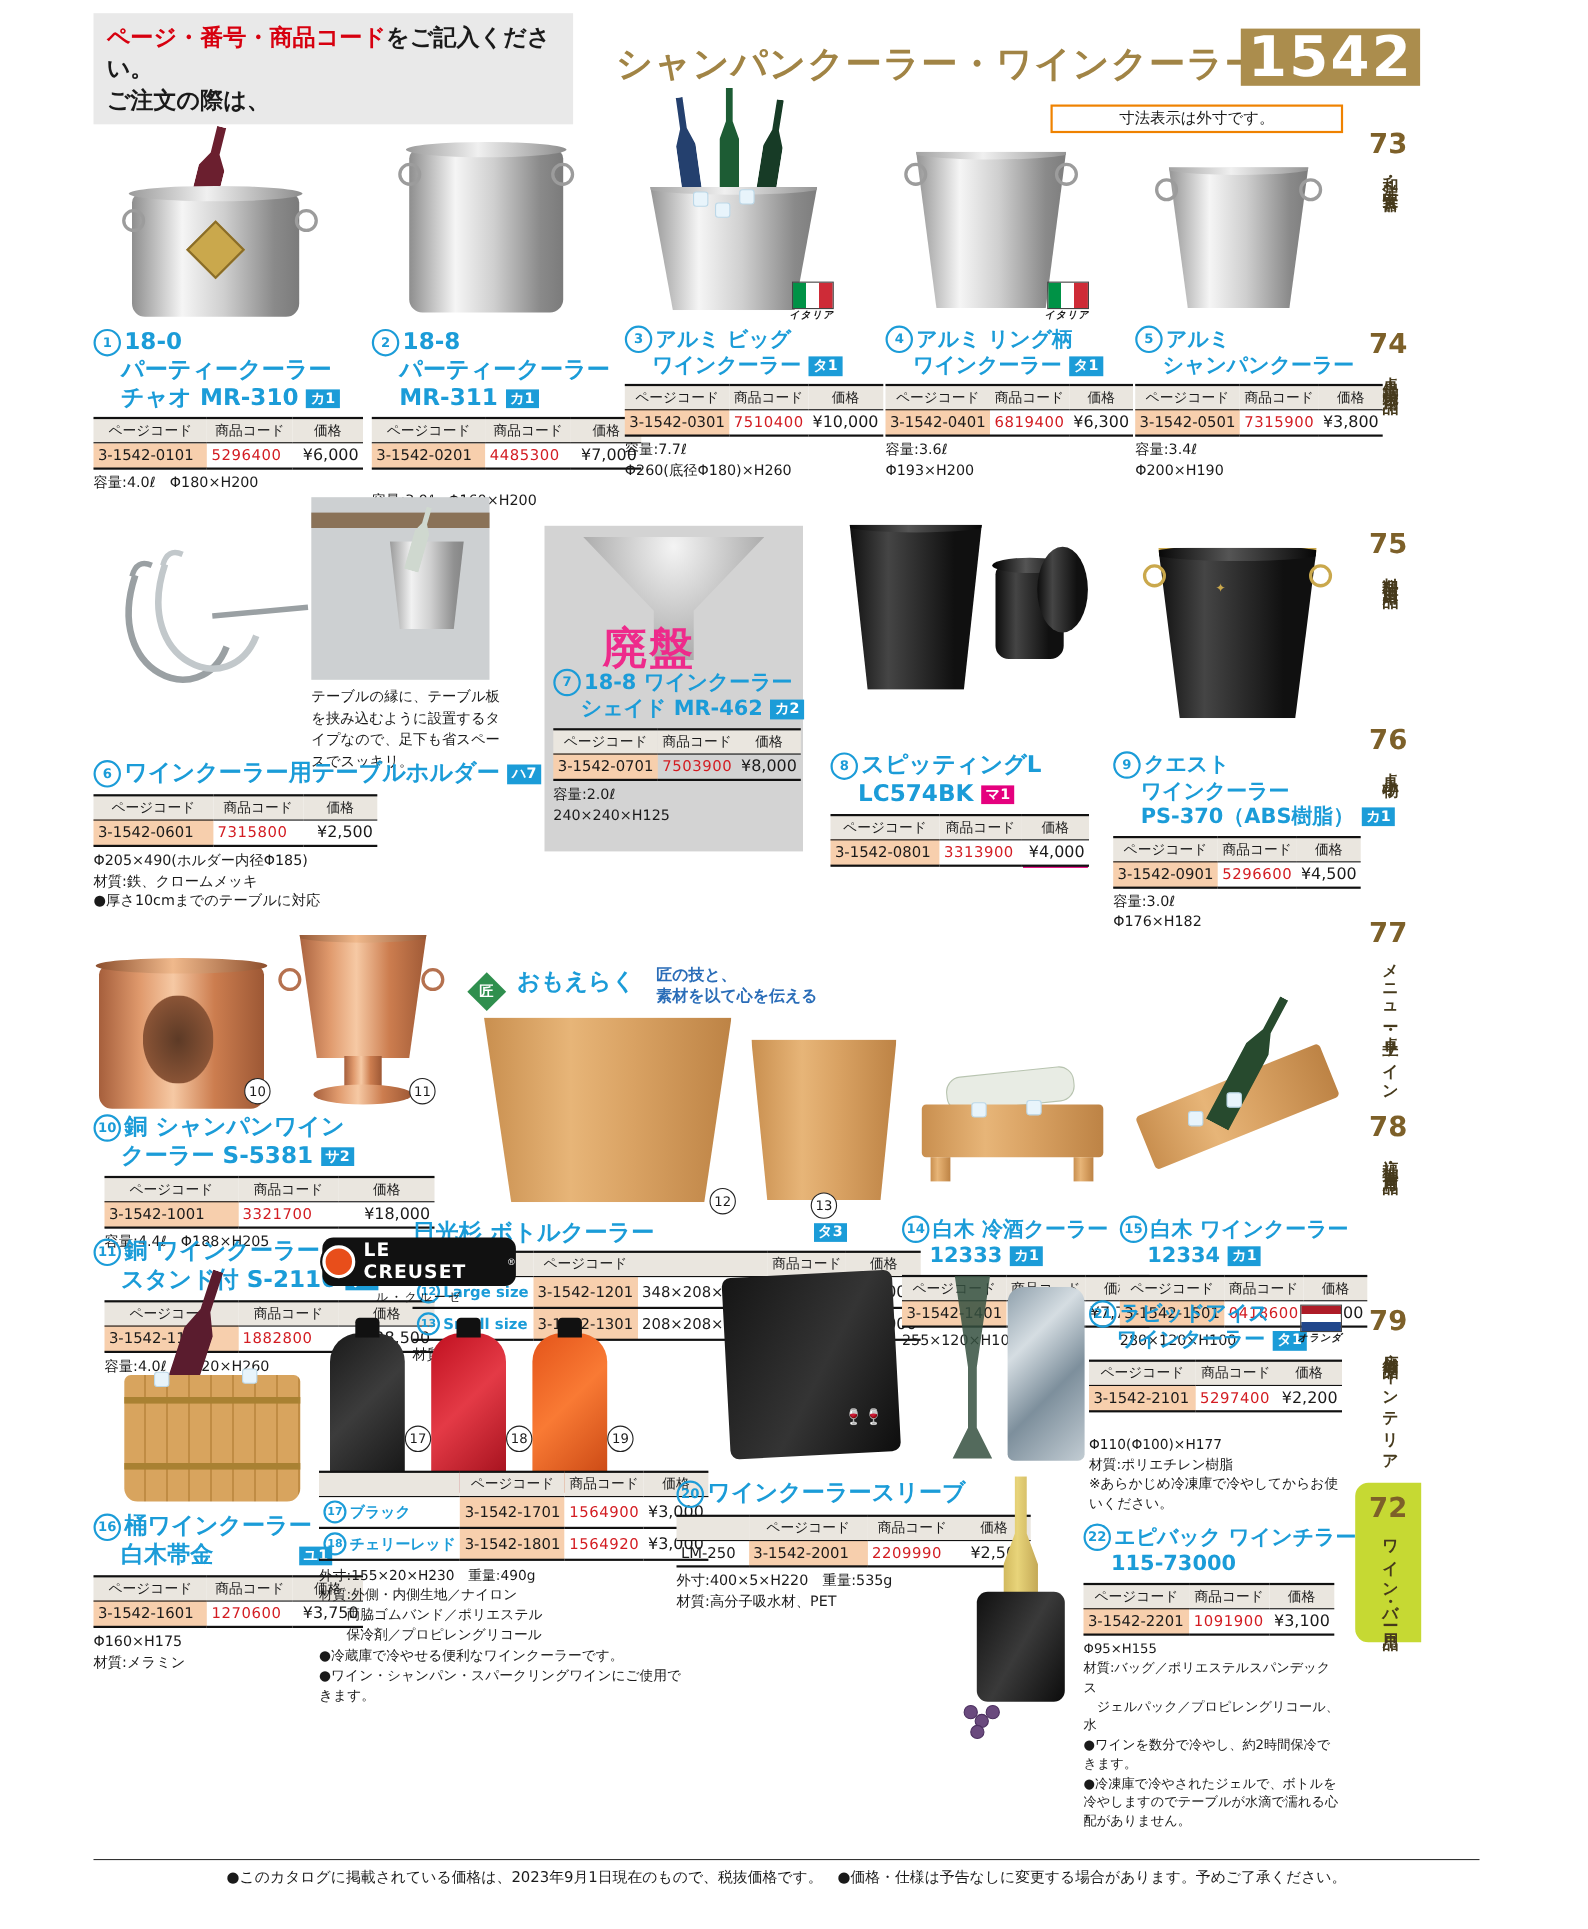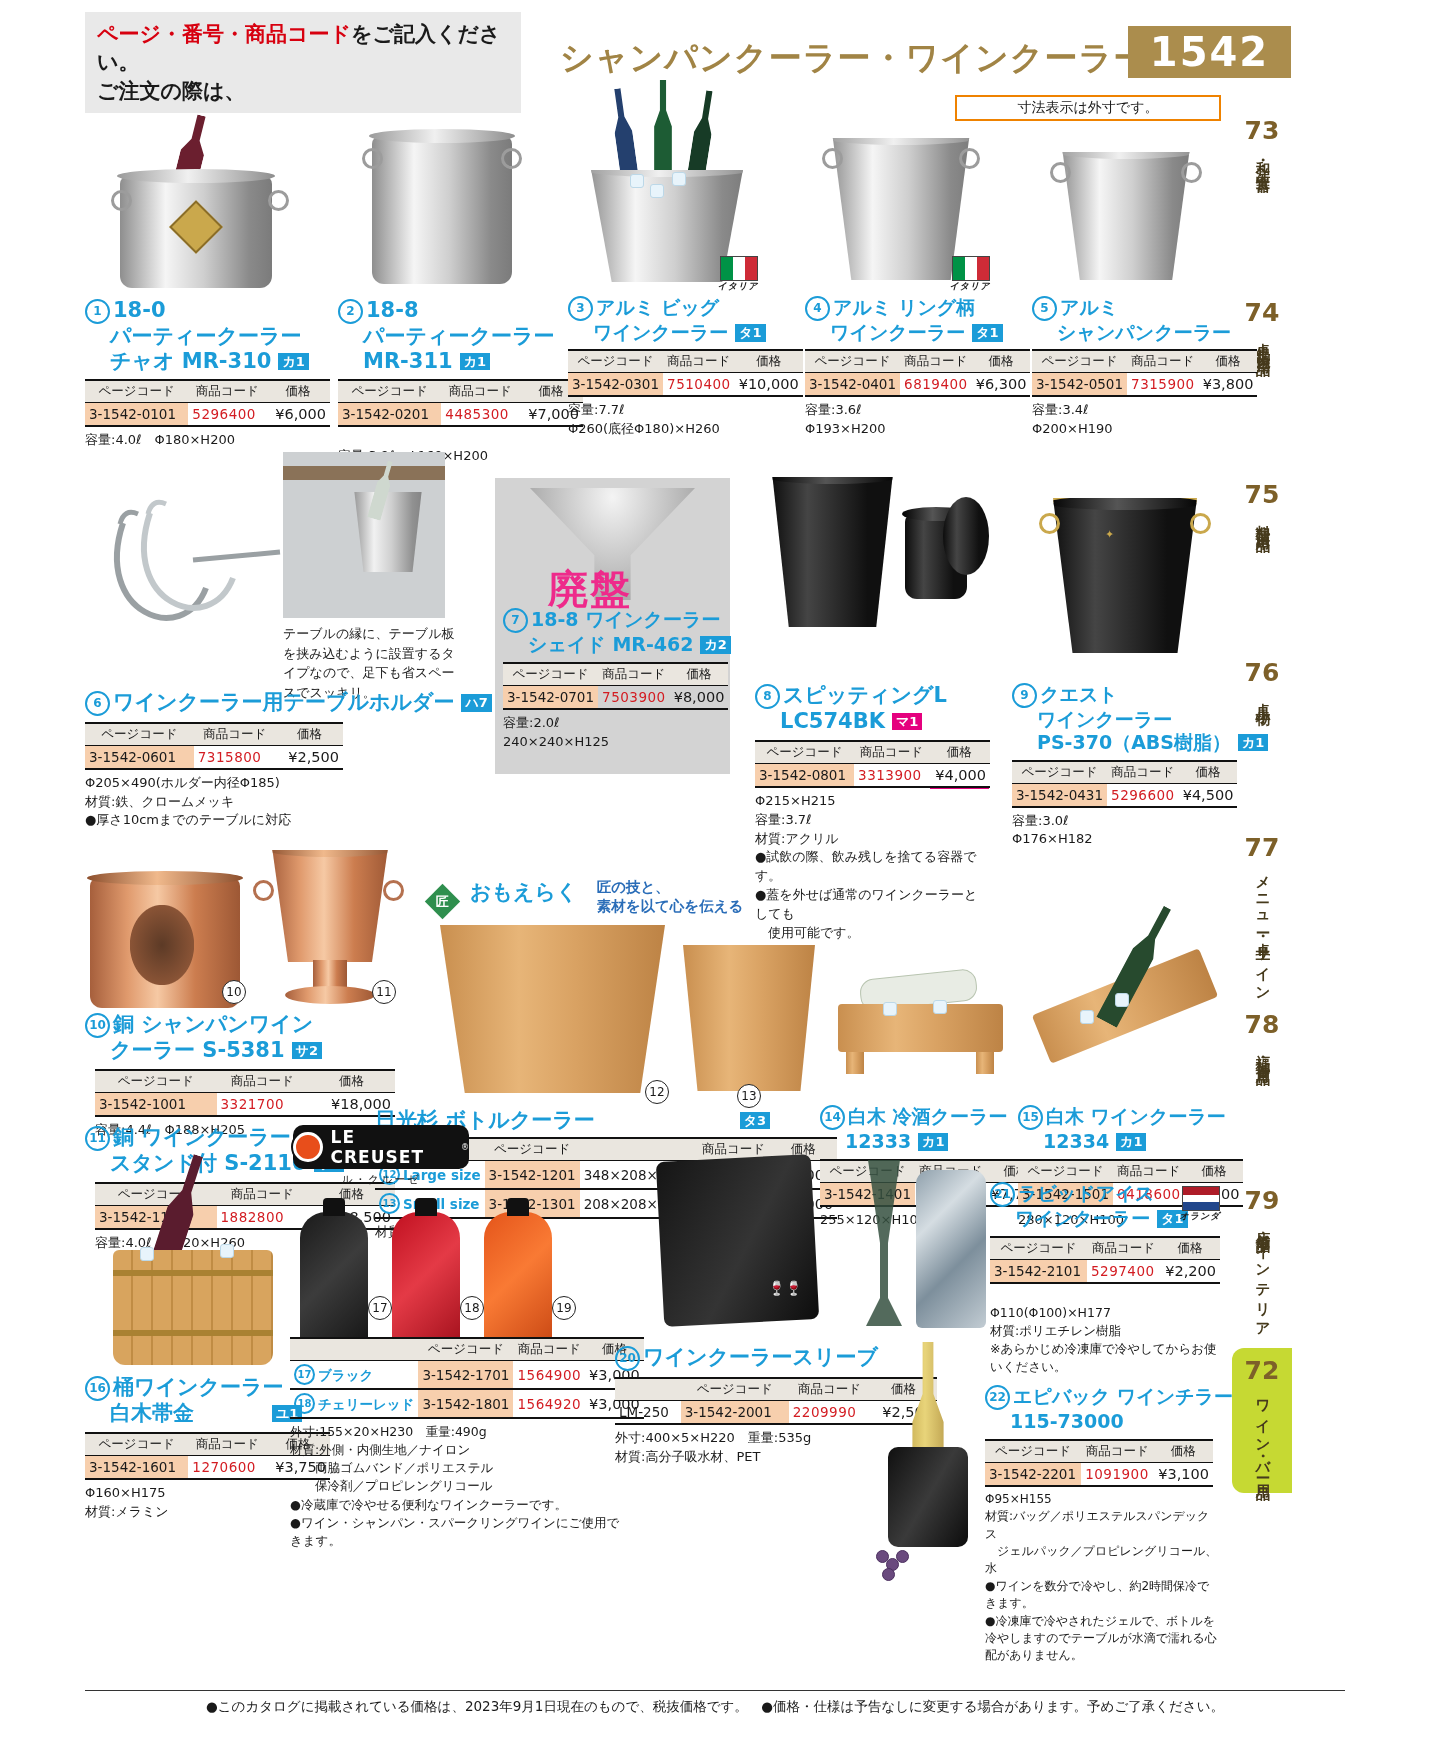--- a/index.html
+++ b/index.html
@@ -3,21 +3,21 @@
 <meta charset="utf-8">
 <style>
   html,body{margin:0;padding:0}
   body{width:1444px;height:1754px;position:relative;background:#fff;
        font-family:"DejaVu Sans","Liberation Sans",sans-serif;color:#1a1a1a;overflow:hidden}
   .abs{position:absolute}
   
   .order-note{background:#e9e9e9;padding:8px 12px;font-size:21px;font-weight:bold;line-height:1.35}
   .order-note .red{color:#d7000f}
   .page-title{color:#a18445;font-weight:bold;font-size:33px;letter-spacing:1px;text-align:center;white-space:nowrap}
-  .page-num{background:#ab8d4d;color:#fff;font-weight:bold;font-size:40px;display:flex;align-items:center;justify-content:center;letter-spacing:2px}
+  .page-num{background:#ab8d4d;color:#fff;font-weight:bold;font-size:51px;display:flex;align-items:center;justify-content:center;letter-spacing:2px}
   .dim-note{border:2px solid #ef8200;font-size:14px;text-align:center;padding:2px 0;background:#fff}
   
   .ttl{color:#1b9cd8;font-weight:bold;font-size:21px;line-height:1.2;white-space:nowrap}
   .ttl.sm{font-size:19px}
   .ind{margin-left:25px}
   .circ{display:inline-flex;align-items:center;justify-content:center;width:21px;height:21px;
         border:2px solid #1b9cd8;border-radius:50%;font-size:12px;margin-right:3px;vertical-align:2px;flex:0 0 auto}
   .badge{display:inline-block;background:#1b9cd8;color:#fff;font-size:13px;font-weight:bold;
          padding:1px 4px;margin-left:7px;vertical-align:2px}
   .badge.mag{background:#e5007e}
@@ -387,28 +387,20 @@
           <th>商品コード</th>
           <th>価格</th>
         </tr>
     <tr>
           <td class="pc">3-1542-0801</td>
           <td class="cc">3313900</td>
           <td class="pr u-mag">¥4,000</td>
         </tr>
   </tbody>
     </table>
-  <div class="spec" style="margin-top:4px">
-    <div>Φ215×H215</div>
-    <div>容量:3.7ℓ</div>
-    <div>材質:アクリル</div>
-    <div>●試飲の際、飲み残しを捨てる容器です。</div>
-    <div>●蓋を外せば通常のワインクーラーとしても</div>
-    <div>　使用可能です。</div>
-  </div>
 </div>
 
 <div class="abs" style="left:1035px;top:468px;width:180px;height:195px">
   <div class="shape blackm flare" style="left:15px;top:30px;width:150px;height:150px;border-top:5px solid #caa84c">
       <div class="rim dark"></div>
     </div>
   <div class="shape" style="left:70px;top:60px;width:44px;height:30px;color:#caa84c;font-size:11px">✦</div>
   <div class="ring" style="left:4px;top:45px;border-color:#caa84c"></div>
   <div class="ring" style="right:4px;top:45px;border-color:#caa84c"></div>
 </div>
@@ -419,21 +411,21 @@
     <div class="ind"><span>PS-370（ABS樹脂）</span><span class="badge">カ1</span></div>
   </div>
   <table class="ptable" style="margin-top:6px">
     <tbody>
         <tr>
           <th>ページコード</th>
           <th>商品コード</th>
           <th>価格</th>
         </tr>
     <tr>
-          <td class="pc">3-1542-0431</td>
+          <td class="pc">3-1542-0901</td>
           <td class="cc">5296600</td>
           <td class="pr">¥4,500</td>
         </tr>
   </tbody>
     </table>
   <div class="spec" style="margin-top:4px">
     <div>容量:3.0ℓ</div>
     <div>Φ176×H182</div>
   </div>
 </div>

